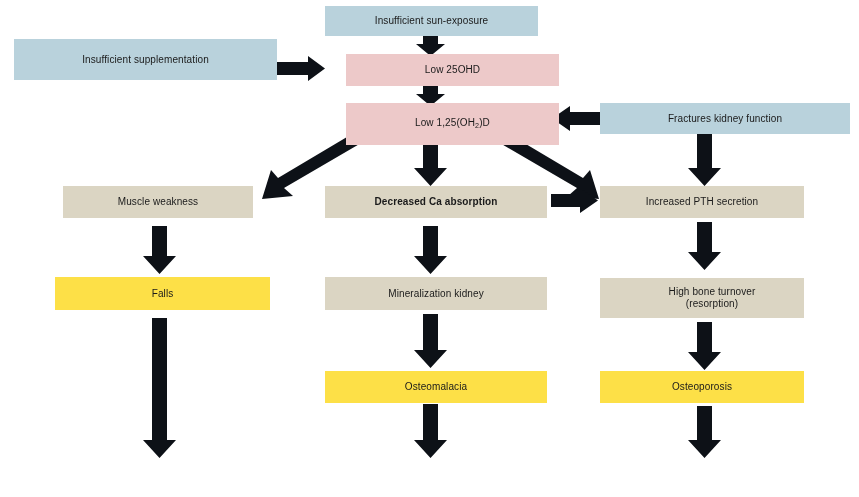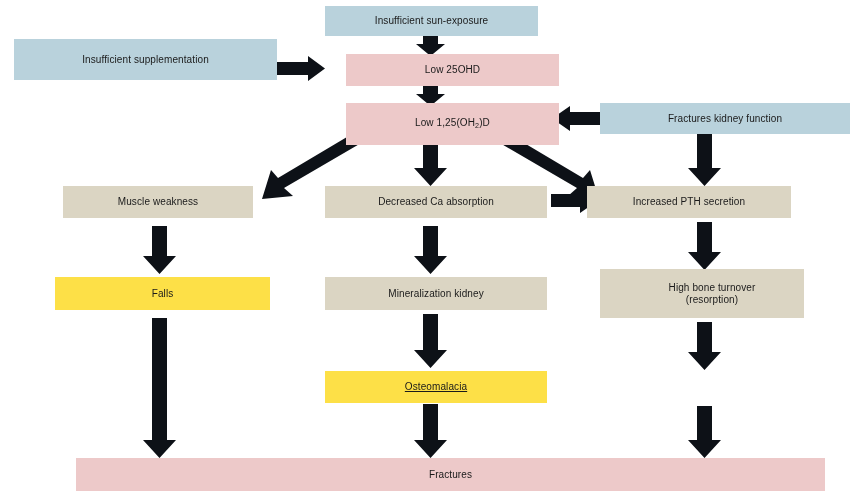--- a/index.html
+++ b/index.html
@@ -131,29 +131,29 @@
   <div class="node c-pink" style="left:325px; top:54px; width:213px; height:32px;">Low 25OHD</div>
 
   <div class="node c-pink" style="left:325px; top:103px; width:213px; height:42px;">
     <span>Low 1,25(OH<sub>2</sub>)D</span>
   </div>
 
   <div class="node c-blue" style="left:600px; top:103px; width:250px; height:31px;">Fractures kidney function</div>
 
   <div class="node c-beige" style="left:55px; top:186px; width:190px; height:32px;margin-left:8px;">Muscle weakness</div>
 
-  <div class="node c-beige" style="left:325px; top:186px; width:222px; height:32px;">Decreased Ca absorption</div>
+  <div class="node c-beige" style="left:325px; top:186px; width:222px; height:32px;font-weight:bold;">Decreased Ca absorption</div>
 
-  <div class="node c-beige" style="left:587px; top:186px; width:204px; height:32px;">Increased PTH secretion</div>
+  <div class="node c-beige" style="left:600px; top:186px; width:204px; height:32px;">Increased PTH secretion</div>
 
   <div class="node c-green" style="left:55px; top:277px; width:215px; height:33px;">Falls</div>
 
   <div class="node c-beige" style="left:325px; top:277px; width:222px; height:33px;">Mineralization kidney</div>
 
-  <div class="node c-beige" style="left:600px; top:269px; width:204px; height:49px;padding-left:20px;">High bone turnover
+  <div class="node c-beige" style="left:600px; top:278px; width:204px; height:40px;padding-left:20px;">High bone turnover
 (resorption)</div>
 
-  <div class="node c-green" style="left:325px; top:371px; width:222px; height:32px;text-decoration:underline;">Osteomalacia</div>
+  <div class="node c-green" style="left:325px; top:371px; width:222px; height:32px;">Osteomalacia</div>
 
+  <div class="node c-green" style="left:600px; top:371px; width:204px; height:32px;">Osteoporosis</div>
 
-  <div class="node c-pink" style="left:55px; top:458px; width:749px; height:33px;">Fractures</div>
 
 </div>
 
 </body></html>

